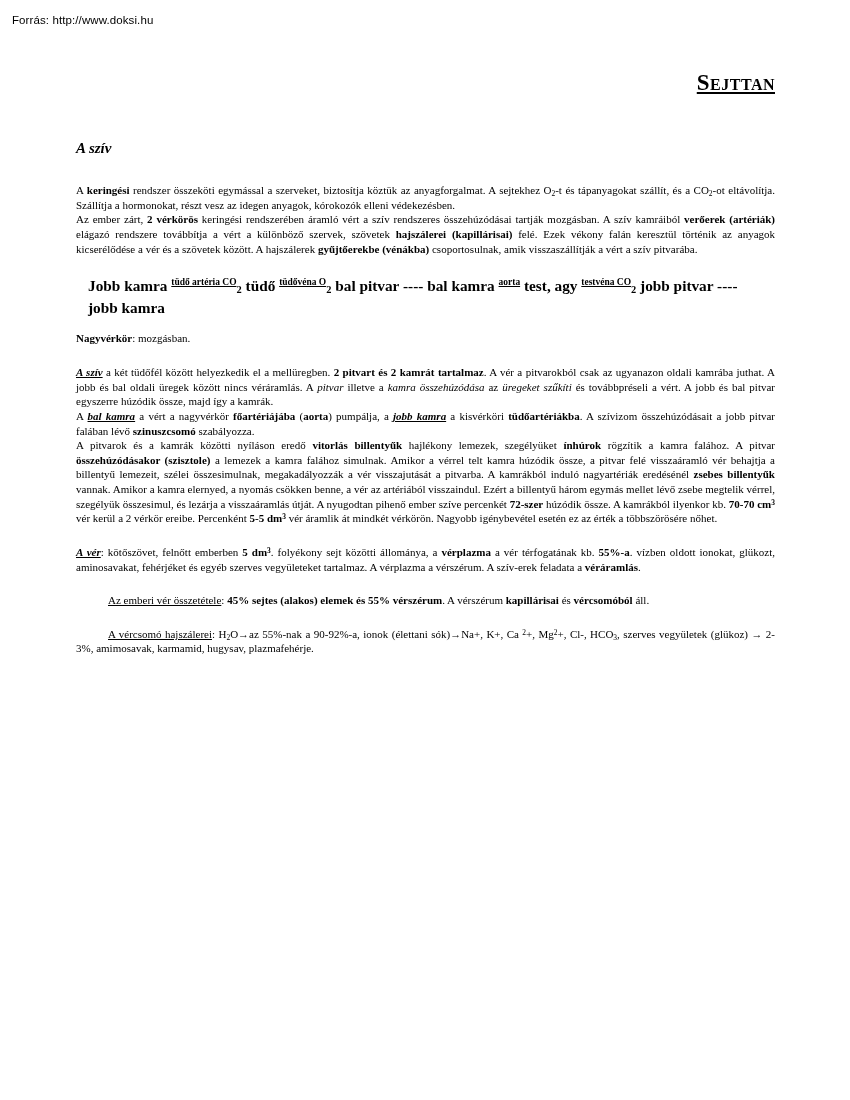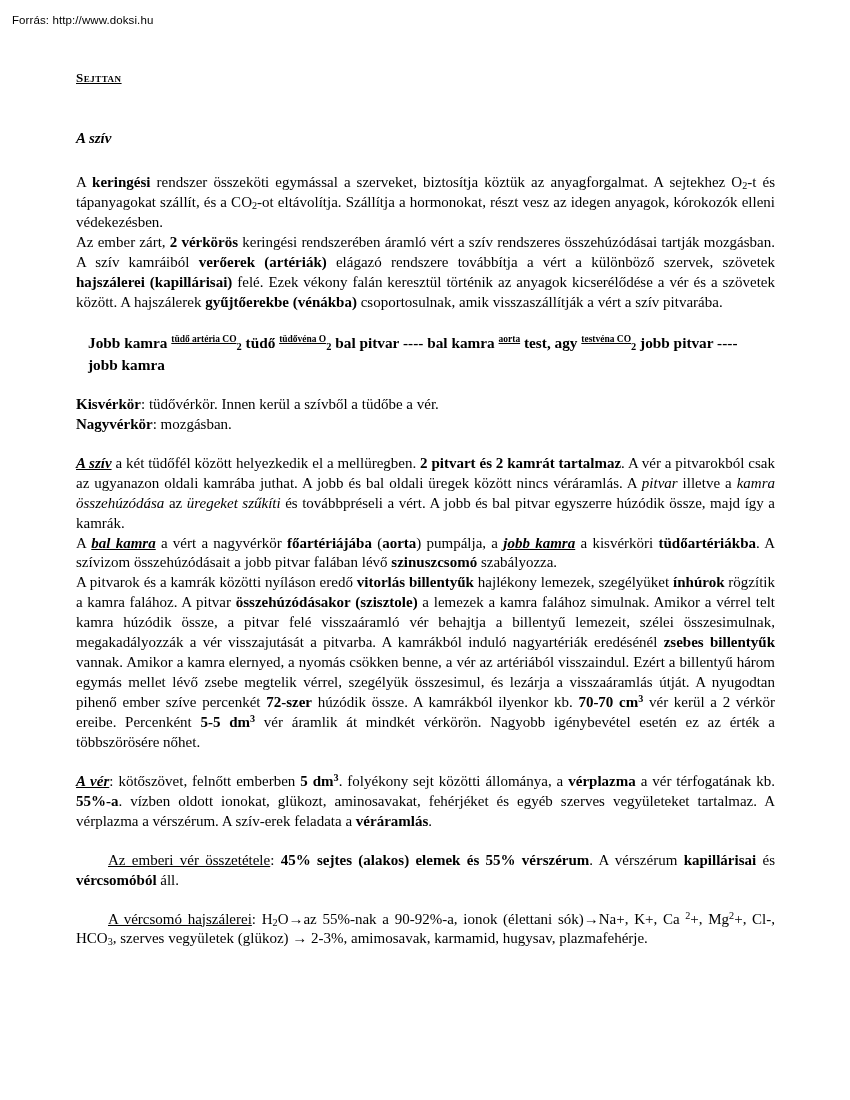--- a/index.html
+++ b/index.html
@@ -31,36 +31,36 @@
     color: #000;
     letter-spacing: 0.1px;
   }
   .content {
     position: absolute;
     left: 76px;
     top: 70px;
     width: 699px;
   }
   h1.doc-title {
-    font-size: 13px;
+    font-size: 23px;
     font-weight: bold;
-    text-align: left;
+    text-align: right;
     margin: 0 0 44px 0;
     font-variant: small-caps;
     text-decoration: underline;
     letter-spacing: 0.5px;
   }
   .section-heading {
     font-weight: bold;
     font-style: italic;
     font-size: 15px;
     margin: 0 0 26px 0;
   }
   p.body {
-    font-size: 15px;
+    font-size: 11px;
     line-height: 1.33;
     text-align: justify;
     margin: 0;
     hyphens: none;
   }
   p.gap-before-lg { margin-top: 19px; }
   .flow-line {
     font-size: 15.3px;
     line-height: 1.45;
     font-weight: bold;
@@ -108,21 +108,20 @@
     <h1 class="doc-title">Sejttan</h1>
 
     <div class="section-heading">A szív</div>
 
     <p class="body"><span>A </span><span class="b">keringési</span><span> rendszer összeköti egymással a szerveket, biztosítja köztük az anyagforgalmat. A sejtekhez O</span><sub>2</sub><span>-t és tápanyagokat szállít, és a CO</span><sub>2</sub><span>-ot eltávolítja. Szállítja a hormonokat, részt vesz az idegen anyagok, kórokozók elleni védekezésben.</span></p>
 
     <p class="body"><span>Az ember zárt, </span><span class="b">2 vérkörös</span><span> keringési rendszerében áramló vért a szív rendszeres összehúzódásai tartják mozgásban. A szív kamráiból </span><span class="b">verőerek (artériák)</span><span> elágazó rendszere továbbítja a vért a különböző szervek, szövetek </span><span class="b">hajszálerei (kapillárisai)</span><span> felé. Ezek vékony falán keresztül történik az anyagok kicserélődése a vér és a szövetek között. A hajszálerek </span><span class="b">gyűjtőerekbe (vénákba)</span><span> csoportosulnak, amik visszaszállítják a vért a szív pitvarába.</span></p>
 
     <p class="flow-line gap-before-lg"><span>Jobb kamra </span><span class="sup-label">tüdő artéria CO</span><span class="sup-sub">2</span><span> tüdő </span><span class="sup-label">tüdővéna O</span><span class="sup-sub">2</span><span> bal pitvar ---- bal kamra </span><span class="sup-label">aorta</span><span> test, agy </span><span class="sup-label">testvéna CO</span><span class="sup-sub">2</span><span> jobb pitvar ---- jobb kamra</span></p>
 
-    <p class="body gap-before-lg"><span class="b">Kisvérkör</span><span>: tüdővérkör. Innen kerül a szívből a tüdőbe a vér.</span></p>
 
     <p class="body"><span class="b">Nagyvérkör</span><span>: mozgásban.</span></p>
 
     <p class="body gap-before-lg"><span class="biu">A szív</span><span> a két tüdőfél között helyezkedik el a mellüregben. </span><span class="b">2 pitvart és 2 kamrát tartalmaz</span><span>. A vér a pitvarokból csak az ugyanazon oldali kamrába juthat. A jobb és bal oldali üregek között nincs véráramlás. A </span><span class="i">pitvar</span><span> illetve a </span><span class="i">kamra összehúzódása</span><span> az </span><span class="i">üregeket szűkíti</span><span> és továbbpréseli a vért. A jobb és bal pitvar egyszerre húzódik össze, majd így a kamrák.</span></p>
 
     <p class="body"><span>A </span><span class="biu">bal kamra</span><span> a vért a nagyvérkör </span><span class="b">főartériájába</span><span> (</span><span class="b">aorta</span><span>) pumpálja, a </span><span class="biu">jobb kamra</span><span> a kisvérköri </span><span class="b">tüdőartériákba</span><span>. A szívizom összehúzódásait a jobb pitvar falában lévő </span><span class="b">szinuszcsomó</span><span> szabályozza.</span></p>
 
 
     <p class="body"><span>A pitvarok és a kamrák közötti nyíláson eredő </span><span class="b">vitorlás billentyűk</span><span> hajlékony lemezek, szegélyüket </span><span class="b">ínhúrok</span><span> rögzítik a kamra falához. A pitvar </span><span class="b">összehúzódásakor (szisztole)</span><span> a lemezek a kamra falához simulnak. Amikor a vérrel telt kamra húzódik össze, a pitvar felé visszaáramló vér behajtja a billentyű lemezeit, szélei összesimulnak, megakadályozzák a vér visszajutását a pitvarba. A kamrákból induló nagyartériák eredésénél </span><span class="b">zsebes billentyűk</span><span> vannak. Amikor a kamra elernyed, a nyomás csökken benne, a vér az artériából visszaindul. Ezért a billentyű három egymás mellet lévő zsebe megtelik vérrel, szegélyük összesimul, és lezárja a visszaáramlás útját. A nyugodtan pihenő ember szíve percenkét </span><span class="b">72-szer</span><span> húzódik össze. A kamrákból ilyenkor kb. </span><span class="b">70-70 cm</span><sup class="b">3</sup><span> vér kerül a 2 vérkör ereibe. Percenként </span><span class="b">5-5 dm</span><sup class="b">3</sup><span> vér áramlik át mindkét vérkörön. Nagyobb igénybevétel esetén ez az érték a többszörösére nőhet.</span></p>
 

